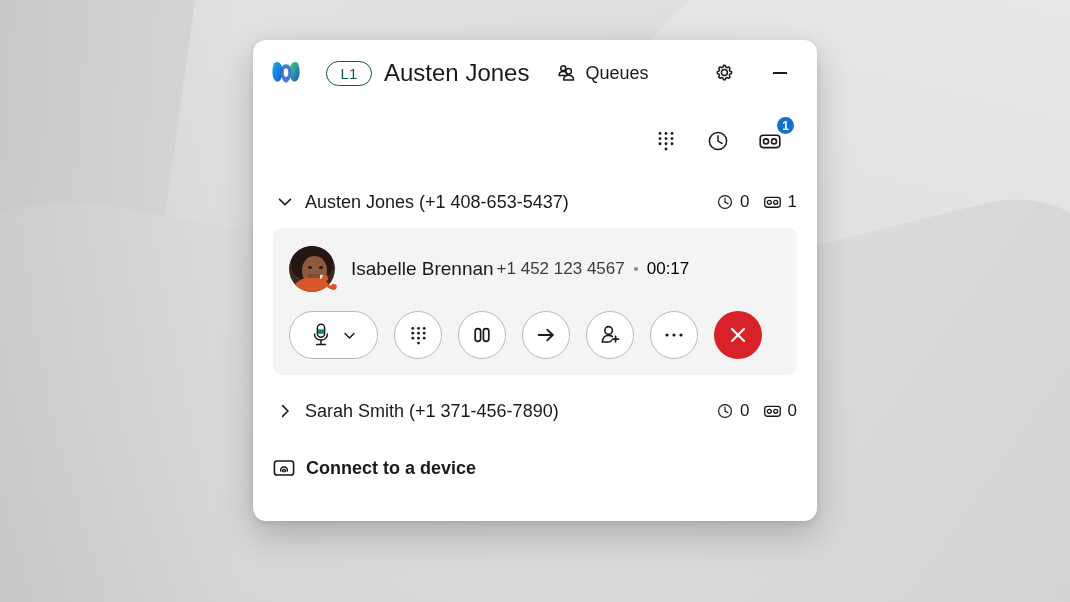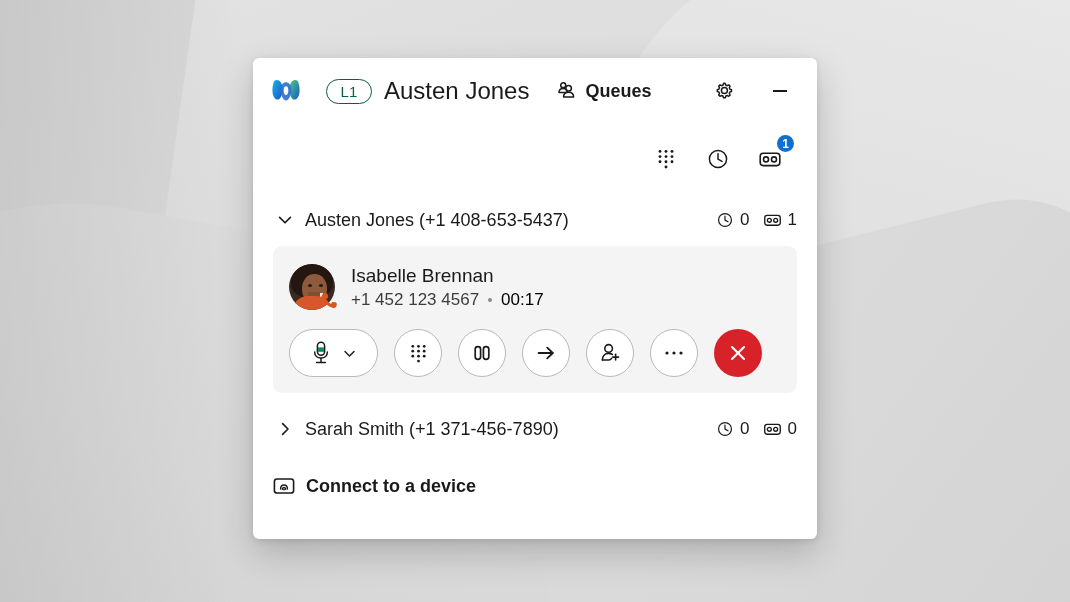--- a/index.html
+++ b/index.html
@@ -57,24 +57,24 @@
     transform: rotate(-14deg);
   }
   #bg-edge-left {
     left: -60px; top: 0; width: 300px; height: 602px;
     background: linear-gradient(90deg, rgba(180,180,180,.45), rgba(180,180,180,0));
   }
 
   
   #app-window {
     position: absolute;
-    left: 253px; top: 58px;
+    left: 253px; top: 40px;
     width: 564px; height: 481px;
     background: #ffffff;
-    border-radius: 6px;
+    border-radius: 13px;
     box-shadow: 0 14px 36px rgba(0,0,0,.20), 0 2px 6px rgba(0,0,0,.10);
     overflow: hidden;
     display: flex;
     flex-direction: column;
   }
 
   
   #title-bar {
     height: 66px;
     display: flex;
@@ -96,26 +96,25 @@
     flex: none;
   }
   #user-name {
     margin-left: 12px;
     font-size: 24px;
     color: #1a1a1a;
     white-space: nowrap;
   }
   #queues-button {
     margin-left: 28px;
-    display: flex; align-items: flex-start; gap: 7px;
+    display: flex; align-items: flex-end; gap: 7px;
     font-size: 18px;
     color: #1a1a1a;
     cursor: pointer;
     white-space: nowrap;
-    font-weight: bold;
   }
   #title-spacer { flex: 1 1 auto; }
 
   .titlebar-icon-btn {
     width: 34px; height: 34px;
     display: flex; align-items: center; justify-content: center;
     cursor: pointer;
     border-radius: 6px;
   }
   #settings-button { margin-right: 22px; }
@@ -272,21 +271,21 @@
     position: absolute; left: 19px; bottom: 6px;
     width: 12px; height: 12px;
     background: #7d4e33;
   }
   #phone-badge {
     position: absolute;
     right: -5px; bottom: -1px;
     width: 22px; height: 22px;
     display: flex; align-items: center; justify-content: center;
   }
-  #call-text { display: flex; flex-direction: column; gap: 3px; }
+  #call-text { display: flex; gap: 3px; }
   #caller-name {
     font-size: 19px;
     color: #1a1a1a;
   }
   #caller-meta {
     display: flex;
     align-items: center;
     gap: 9px;
     font-size: 17px;
     color: #3d3d3d;

